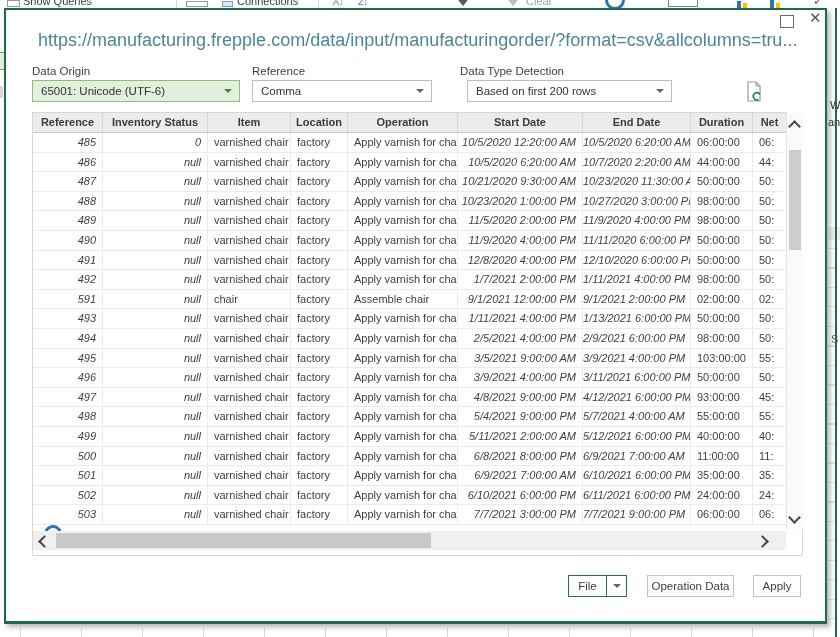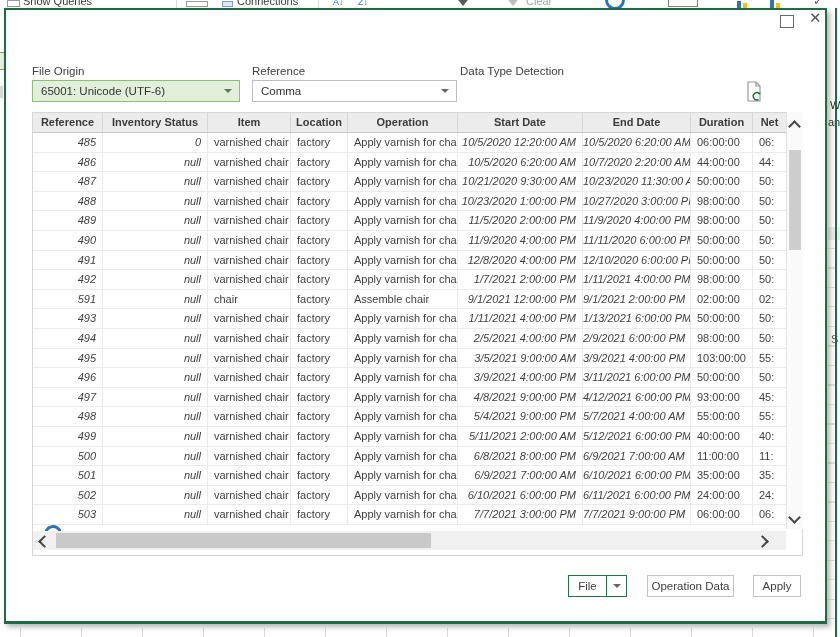--- a/index.html
+++ b/index.html
@@ -116,31 +116,36 @@
   <span class="abs bg-letter" style="left:831px;top:333px;color:#555;z-index:2;">S</span>
   <div class="abs rgrid"></div>
   <div class="abs green-vline"></div>
   <div class="abs bottomstrip"></div>
 
   <div class="abs dialog"></div>
 
   <span class="abs winbtn maxbox"></span>
   <span class="abs winbtn closex">✕</span>
 
-
-  <span class="abs flabel" style="left:32px;">File Origin</span>
+  <div class="abs url">https://manufacturing.frepple.com/data/input/manufacturingorder/?format=csv&amp;allcolumns=tru...</div>
+
+  <span class="abs flabel" style="left:32px;">Data Origin</span>
   <span class="abs flabel" style="left:252px;">Reference</span>
   <span class="abs flabel" style="left:460px;">Data Type Detection</span>
 
   <div class="abs combo green" style="left:32px;width:208px;">
     <span>65001: Unicode (UTF-6)</span>
     <span class="ddarrow" style="border-top-color:#5a7a52;"></span>
   </div>
-  <div class="abs combo" style="left:252px;width:205px;">
+  <div class="abs combo" style="left:252px;width:180px;">
     <span>Comma</span>
+    <span class="ddarrow"></span>
+  </div>
+  <div class="abs combo" style="left:467px;width:205px;">
+    <span>Based on first 200 rows</span>
     <span class="ddarrow"></span>
   </div>
 
   <div class="abs" style="left:744px;top:81px;z-index:6;">
     <svg width="20" height="22" viewBox="0 0 20 22">
       <path d="M4 1 h8 l4 4 v15 h-12 z" fill="none" stroke="#9a9a9a" stroke-width="1.2"></path>
       <path d="M12 1 v4 h4" fill="none" stroke="#9a9a9a" stroke-width="1.2"></path>
       <path d="M14.5 18.5 a3.6 3.6 0 1 1 1.2 -5.5" fill="none" stroke="#1E7145" stroke-width="1.5"></path>
       <path d="M16.5 11.2 l-0.6 2.4 -2.3 -0.9 z" fill="#1E7145"></path>
     </svg>

